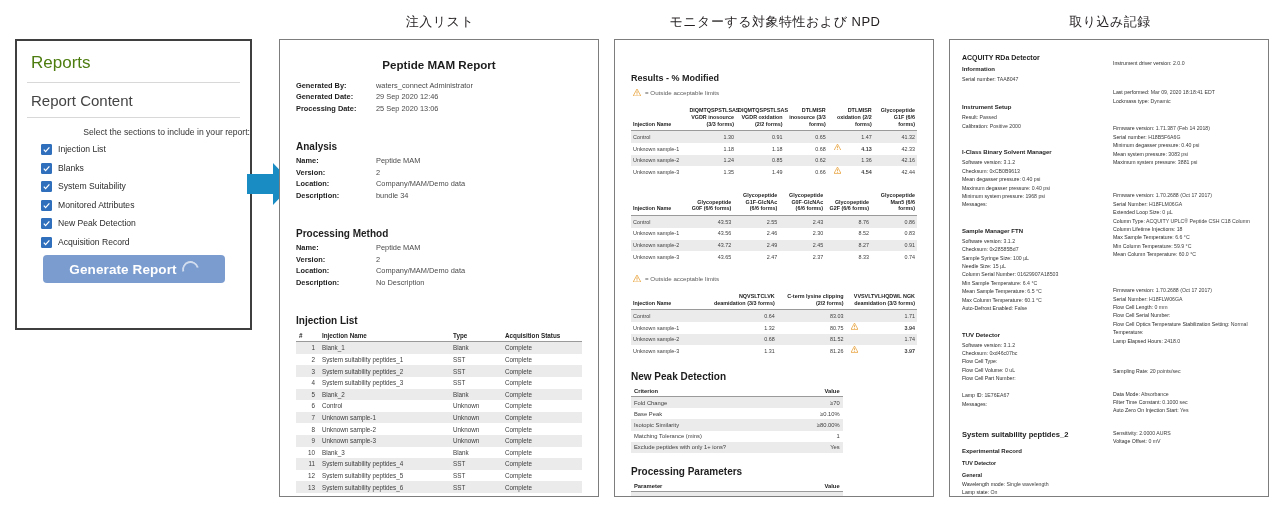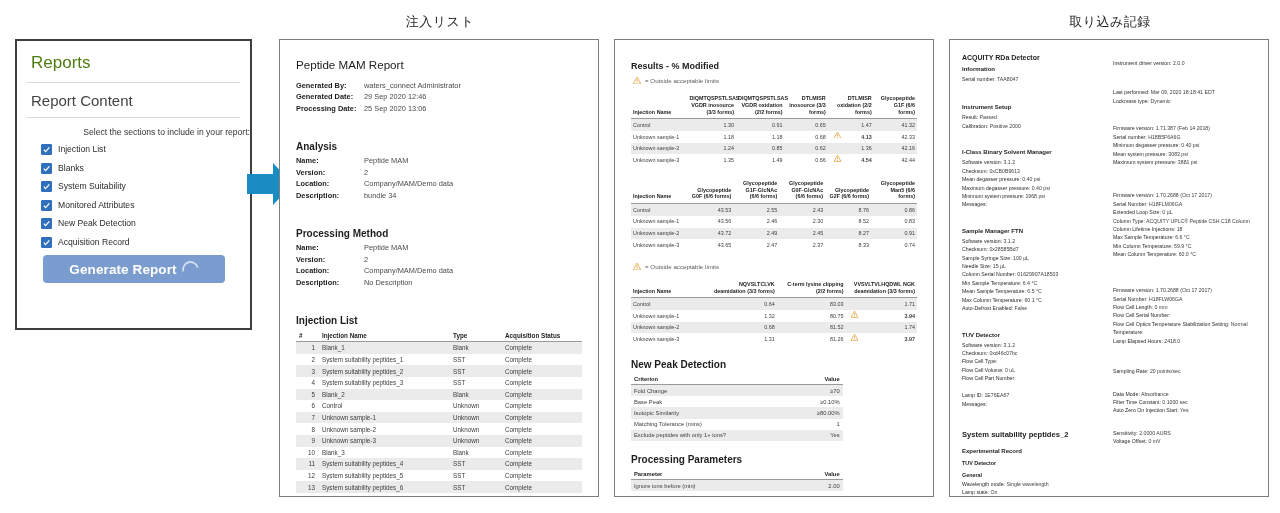--- a/index.html
+++ b/index.html
@@ -51,24 +51,24 @@
     border-right-color:transparent;border-bottom-color:transparent;
     border-radius:50%;margin-left:5px;transform:rotate(30deg);
   }
 
   
   #arrow{position:absolute;left:247px;top:160px;width:47px;height:48px;}
 
   
   #panel-report{left:279px;top:39px;width:318px;height:456px;}
   .pg{padding:18px 16px 0 16px;}
-  .h1{font-size:11.6px;font-weight:normal;color:#1d1d1d;margin:0 0 9px 0;}
+  .h1{font-size:11.6px;font-weight:bold;color:#1d1d1d;margin:0 0 9px 0;text-align:center;}
   .h2{font-size:10px;font-weight:bold;color:#1d1d1d;margin:27px 0 3px 0;}
   .h3{font-size:8.4px;font-weight:bold;color:#1d1d1d;margin:9px 0 4px 0;}
-  .kv{display:flex;font-size:7.4px;line-height:1.55;}
+  .kv{display:flex;font-size:7.4px;line-height:1.55;gap:12px;}
   .kv .k{font-weight:bold;color:#1d1d1d;width:68px;flex:0 0 68px;}
   .kv .v{color:#4a4a4a;}
 
   table.rpt{border-collapse:collapse;width:100%;font-size:6.3px;margin-top:3px;}
   table.rpt th{
     font-weight:bold;color:#1d1d1d;text-align:left;
     padding:2.5px 3px;border-bottom:1px solid #9a9a9a;vertical-align:bottom;
   }
   table.rpt td{padding:2.3px 3px;color:#3d3d3d;}
   table.rpt tr.alt td{background:#ebebeb;}
@@ -114,20 +114,21 @@
   .al{font-size:5.2px;color:#3d3d3d;line-height:1.62;white-space:nowrap;overflow:hidden;text-overflow:ellipsis;}
   .al b{font-weight:normal;color:#2b2b2b;}
   .acq-sec-title{font-size:7.6px;font-weight:bold;color:#1d1d1d;margin:10px 0 6px 0;}
 </style>
 </head>
 <body>
 
 <div class="stage">
 
   <div class="caption" style="left:340px;width:200px;">注入リスト</div>
+  <div class="caption" style="left:650px;width:250px;">モニターする対象特性および NPD</div>
   <div class="caption" style="left:1030px;width:160px;">取り込み記録</div>
 
   <div class="panel" id="panel-reports">
     <div class="rep-title">Reports</div>
     <div class="rep-divider"></div>
     <div class="rep-sub">Report Content</div>
     <div class="rep-divider"></div>
     <div class="rep-body">
       <div class="rep-lead">Select the sections to include in your report:</div>
       <div id="checkbox-list">
@@ -344,21 +345,21 @@
               <td class="il-c3">Blank</td>
               <td class="il-c4">Complete</td>
             </tr>
           </tbody>
       </table>
     </div>
   </div>
 
   <div class="panel paper" id="panel-results">
     <div class="pg">
-      <div class="h3" style="margin-top:3px;font-size:9px;">Results - % Modified</div>
+      <div class="h3" style="margin-top:15px;font-size:9px;">Results - % Modified</div>
 
       <div class="warn-note">
         <svg class="tri" width="8" height="7" viewBox="0 0 10 9">
           <polygon points="5,0 10,9 0,9" fill="none" stroke="#e8a33d" stroke-width="1"></polygon>
           <rect x="4.4" y="3" width="1.2" height="3" fill="#e8a33d"></rect>
           <rect x="4.4" y="7" width="1.2" height="1" fill="#e8a33d"></rect>
         </svg>
         <span>= Outside acceptable limits</span>
       </div>
 

